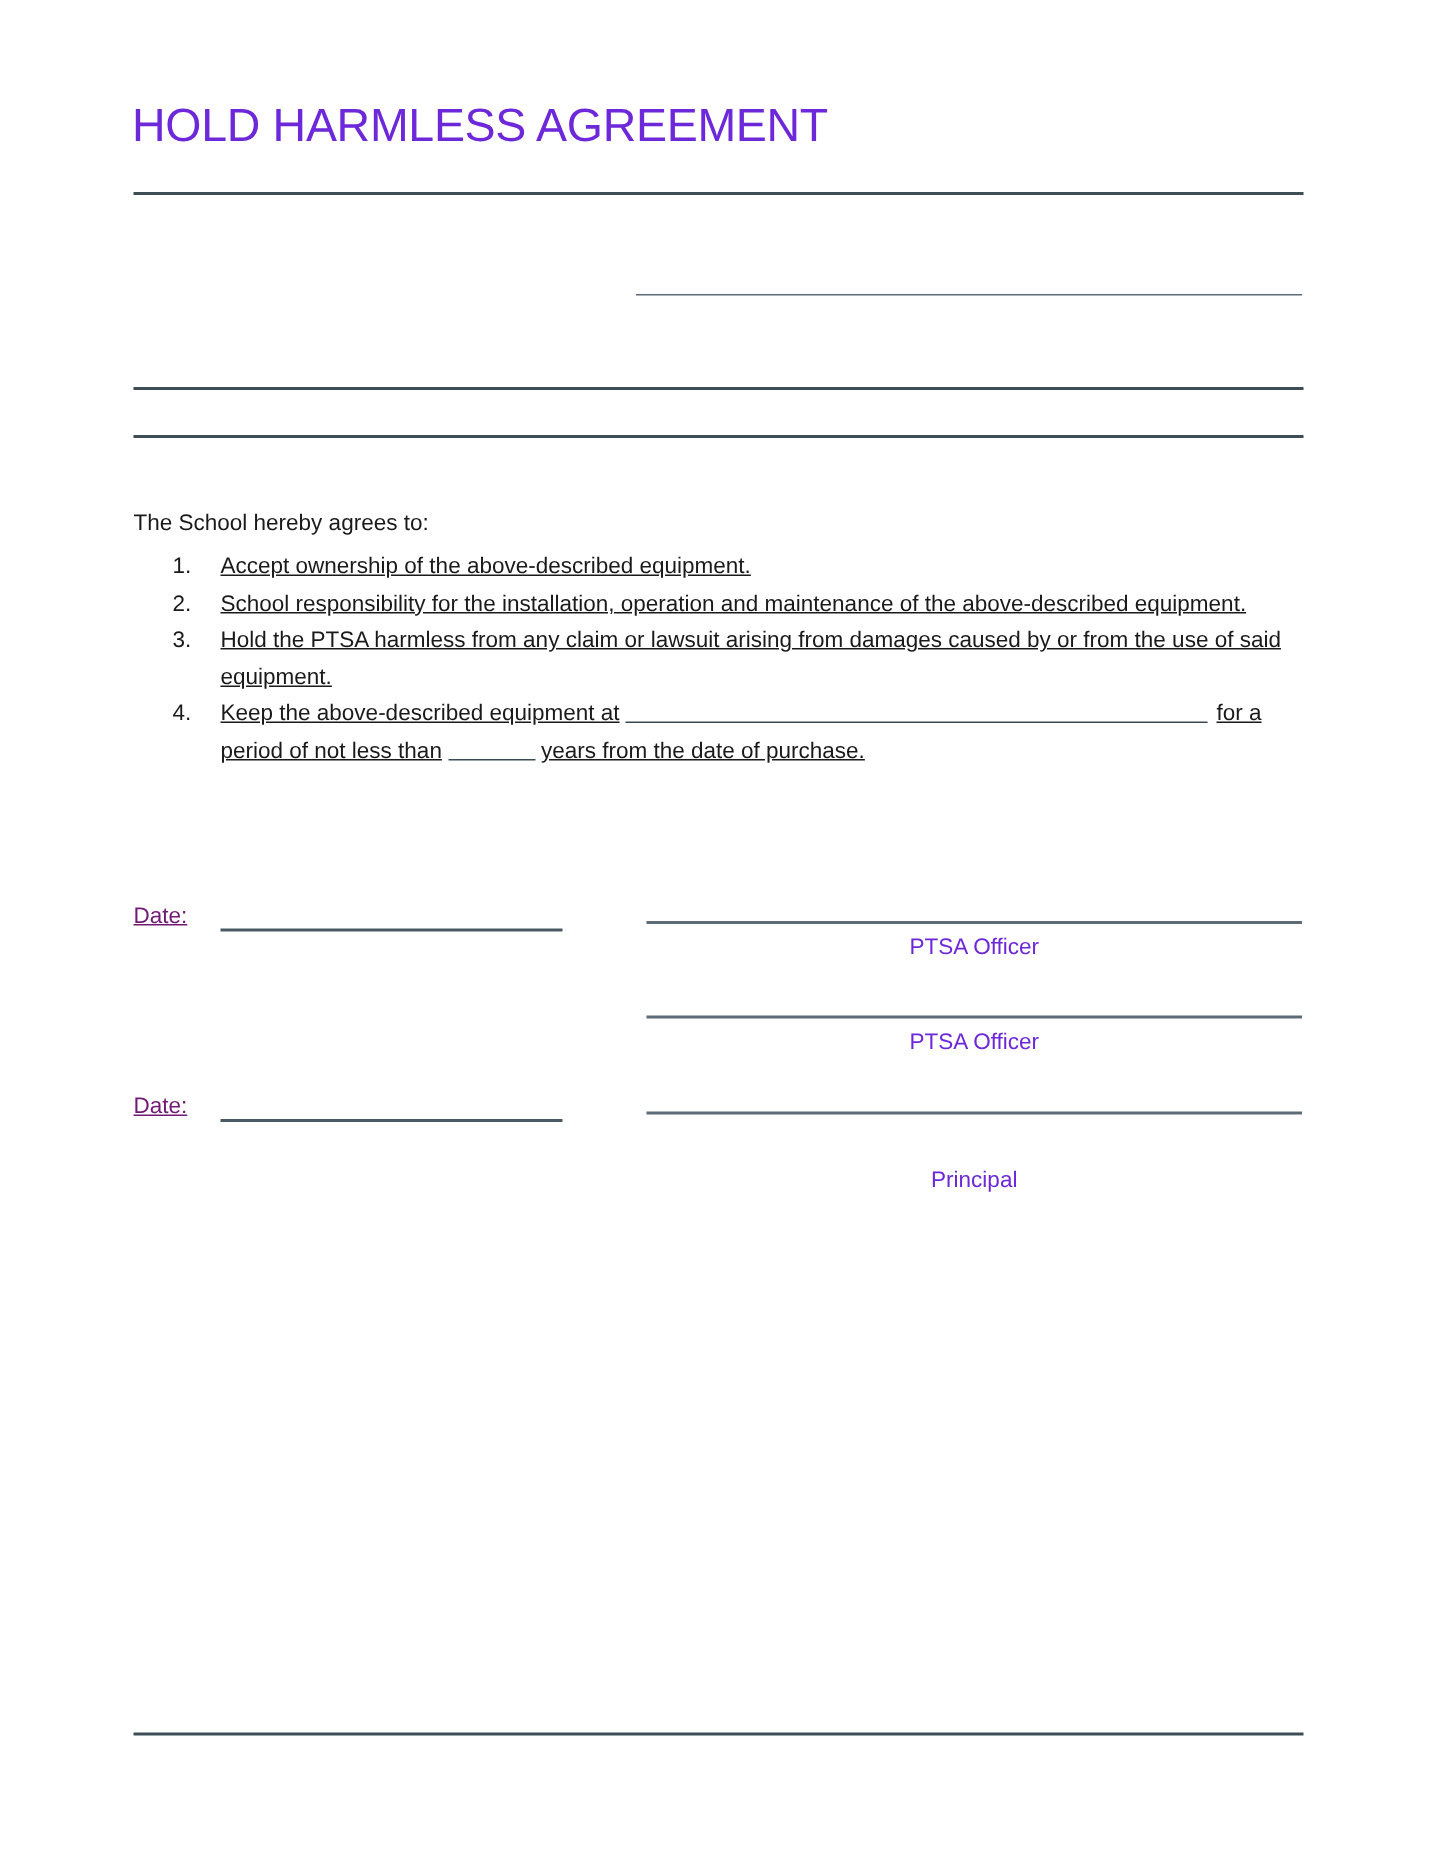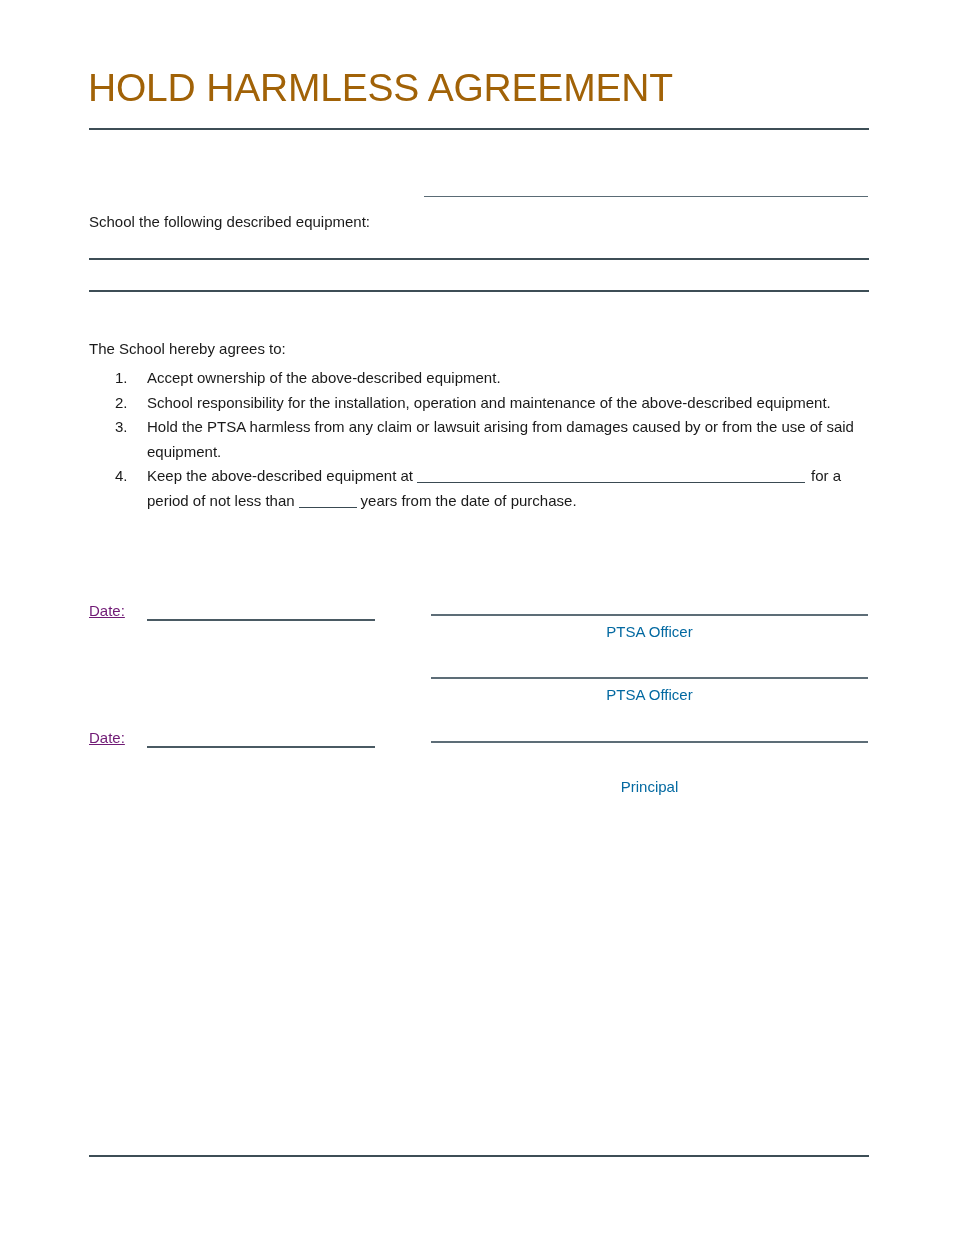--- a/index.html
+++ b/index.html
@@ -22,24 +22,24 @@
     top: 0;
     width: 963px;
     height: 1246px;
   }
 
   
   .doc-title {
     position: absolute;
     left: 88px;
     top: 66px;
-    font-size: 39px;
+    font-size: 31px;
     font-weight: 300;
     letter-spacing: -0.2px;
-    color: #a16207;
+    color: #6d28d9;
     white-space: nowrap;
   }
 
   .title-rule {
     position: absolute;
     left: 89px;
     top: 128px;
     width: 780px;
     height: 0;
     border-top: 2px solid #3d4e56;
@@ -113,20 +113,21 @@
   }
   .agree-num {
     position: absolute;
     left: 26px;
     top: 0;
     font-size: 15px;
     color: #1a1a1a;
   }
   .agree-text {
     display: block;
+    text-decoration: underline;
   }
 
   
   .inline-fill-long {
     display: inline-block;
     width: 388px;
     border-bottom: 1.5px solid #3a4a52;
     height: 15px;
     margin: 0 6px -2px 4px;
     vertical-align: baseline;
@@ -166,21 +167,21 @@
     width: 437px;
     height: 0;
     border-top: 2px solid #5d6d77;
   }
   .sig-caption {
     position: absolute;
     left: 431px;
     width: 437px;
     text-align: center;
     font-size: 15px;
-    color: #0369a1;
+    color: #6d28d9;
   }
 
   .date-1 { left: 89px; top: 602px; }
   .date-rule-1 { top: 619px; }
   .sig-rule-1 { top: 614px; }
   .sig-cap-1 { top: 623px; }
 
   .sig-rule-2 { top: 677px; }
   .sig-cap-2 { top: 686px; }
 
@@ -204,21 +205,20 @@
 
 <div class="page">
 
   <div class="doc-title">HOLD HARMLESS AGREEMENT</div>
 
   <div class="title-rule"></div>
 
 
   <div class="intro-fill"></div>
 
-  <div class="btext intro-line2">School the following described equipment:</div>
 
   <div class="equip-line-1"></div>
   <div class="equip-line-2"></div>
 
   <div class="btext agrees-lead">The School hereby agrees to:</div>
 
   <div class="agree-list">
 
     <div class="agree-item">
       <span class="agree-num">1.</span>

